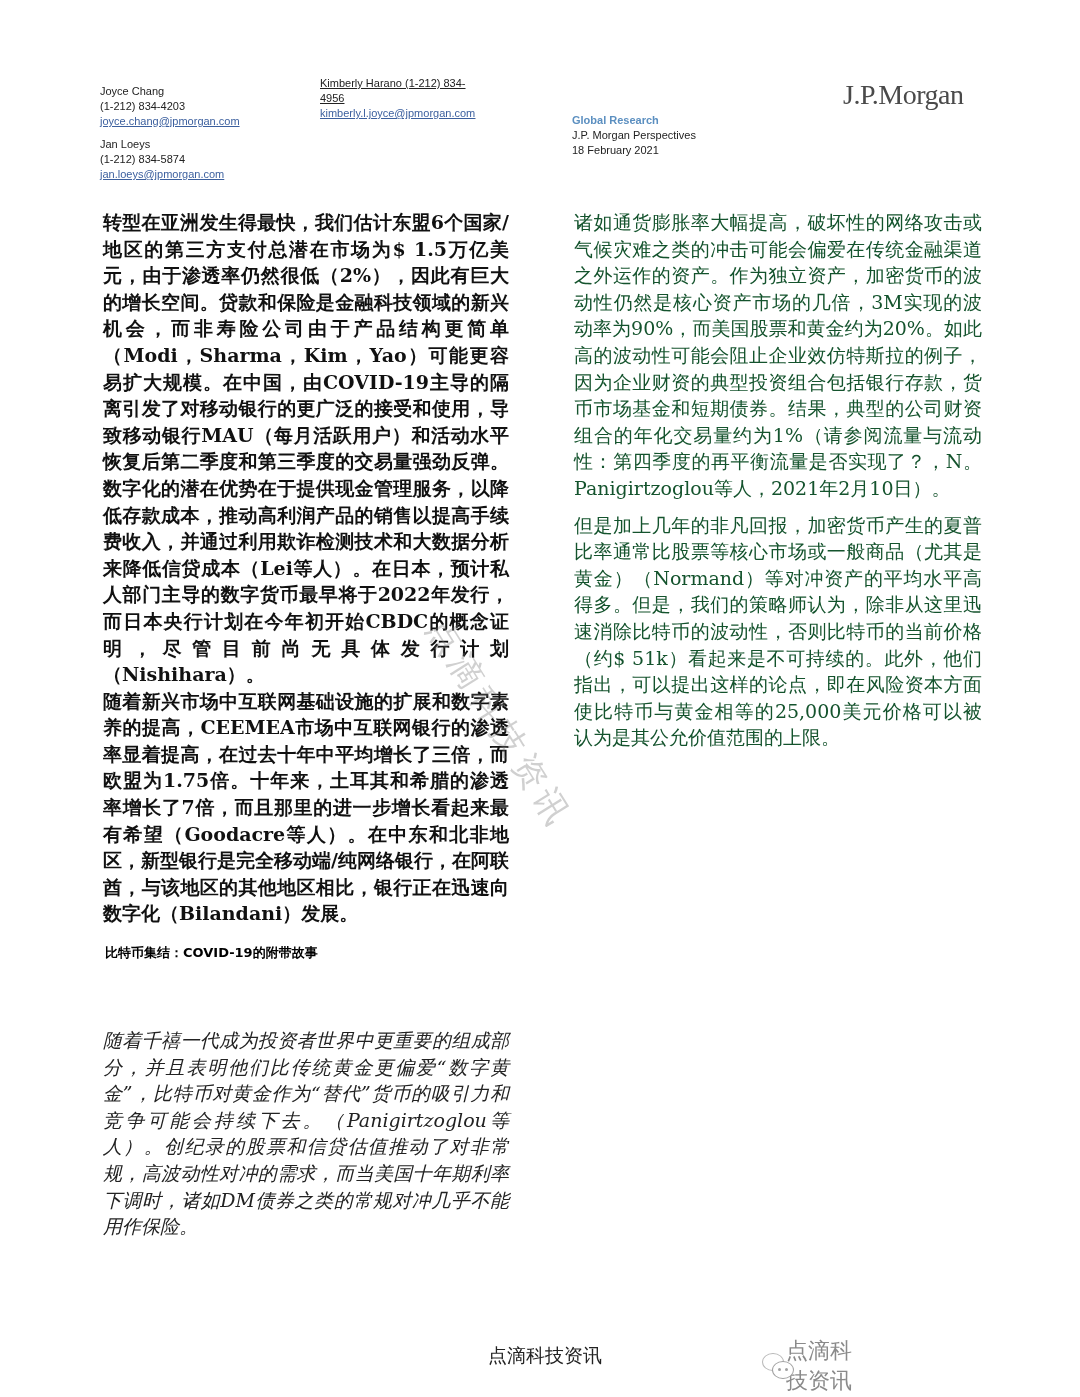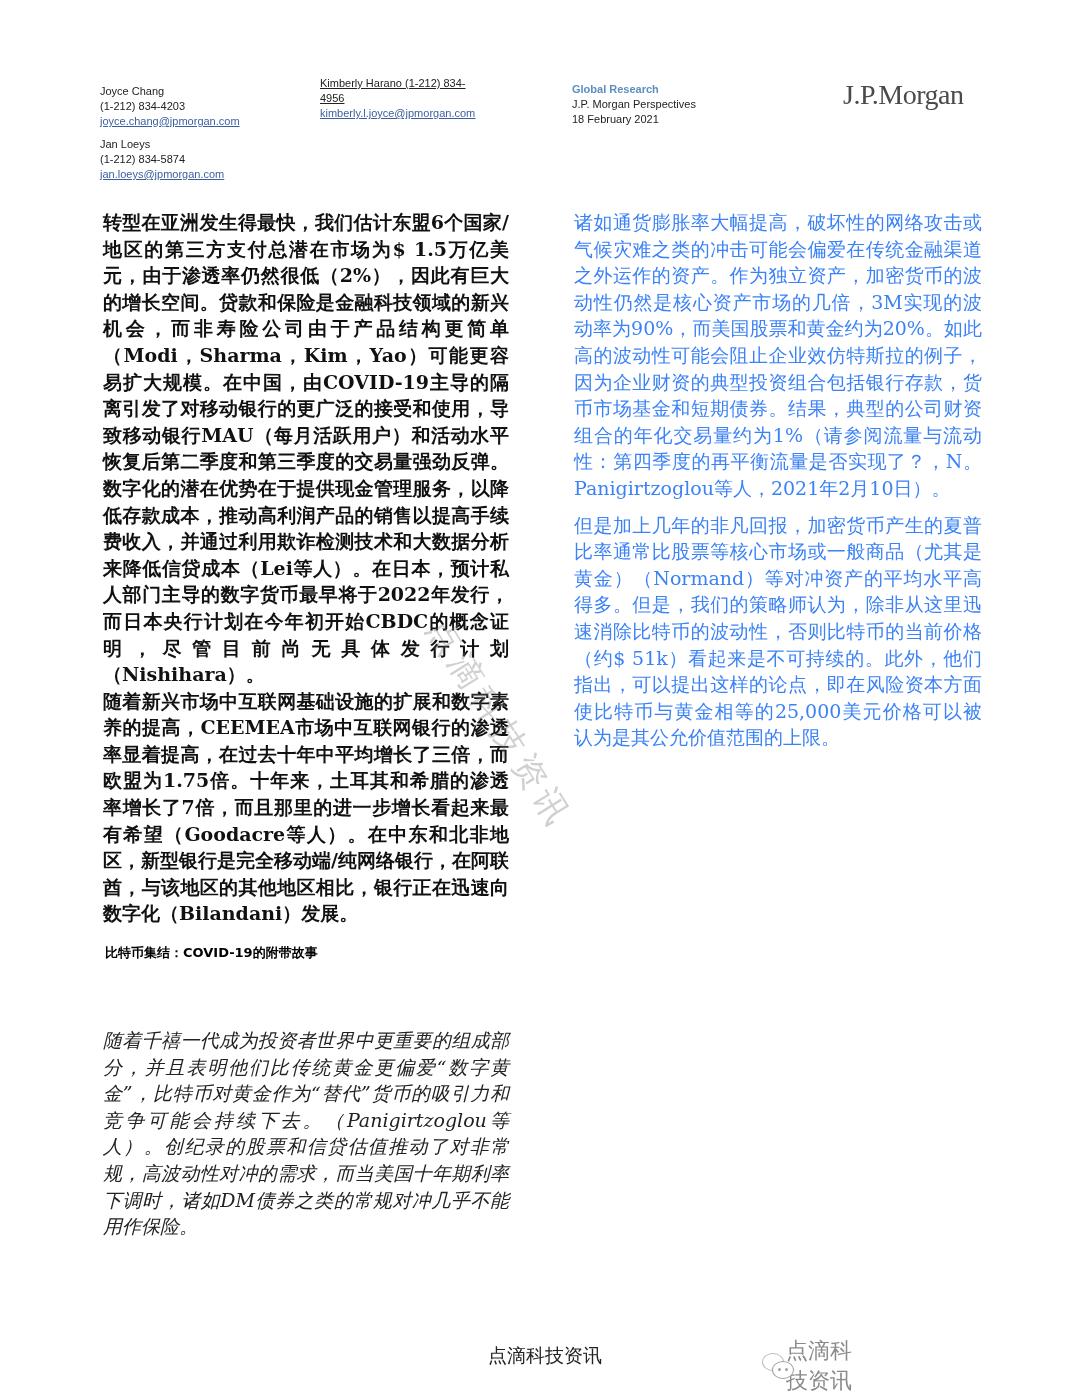--- a/index.html
+++ b/index.html
@@ -6,28 +6,28 @@
     body { width: 1080px; height: 1397px; position: relative; overflow: hidden; font-family: "DejaVu Serif", serif; color: #111; }
     .page { position: absolute; left: 0; top: 0; width: 856px; height: 1397px; }
 
     .hdr { position: absolute; font-family: "Liberation Sans", sans-serif; font-size: 11px; line-height: 15px; color: #222; }
     .hdr .line { display: block; white-space: nowrap; }
     .hdr a { color: #3b5f9e; text-decoration: underline; }
     .author-1 { left: 100px; top: 84px; }
     .author-3 { left: 100px; top: 137px; }
     .author-2 { left: 320px; top: 76px; width: 180px; text-decoration: underline; }
     .pub { left: 572px; top: 82px; }
-    .pub .gr { color: #5b8fc0; font-weight: bold; }
+    .pub .gr { color: #5b8fc0; font-weight: bold; margin-top: 31px; }
     .logo { position: absolute; left: 843px; top: 79px; font-family: "Liberation Serif", serif; font-size: 28px; color: #4a4a4a; letter-spacing: -0.5px; }
 
     .col { position: absolute; font-size: 19px; line-height: 26.6px; text-align: justify; }
     .col p { margin: 0; }
     .col-left { left: 103px; top: 209px; width: 406px; font-weight: bold; color: #111; }
     .col-left-2 { left: 103px; top: 1027px; width: 406px; color: #222; font-weight: normal; font-style: italic; }
-    .col-right { left: 574px; top: 209px; width: 408px; color: #3b82f6; }
+    .col-right { left: 574px; top: 209px; width: 408px; color: #14532d; }
     .col-right p.gap { margin-top: 10px; }
 
     .section-heading { position: absolute; left: 105px; top: 944px; font-family: "DejaVu Sans", sans-serif; font-size: 13px; color: #000000; font-weight: bold; }
 
     .watermark { position: absolute; left: 455px; top: 610px; font-family: "DejaVu Sans", sans-serif; font-size: 34px; color: rgba(120,120,120,0.35); transform: rotate(58deg); transform-origin: left top; white-space: nowrap; letter-spacing: 6px; pointer-events: none; }
 
     .footer-center { position: absolute; left: 488px; top: 1343px; font-family: "DejaVu Serif", serif; font-size: 19px; color: #222; }
     .footer-brand { position: absolute; left: 762px; top: 1336px; display: flex; align-items: center; gap: 6px; font-family: "DejaVu Sans", sans-serif; font-size: 22px; color: #8a8a8a; }
     .wechat-icon { width: 34px; height: 26px; position: relative; }
     .wechat-icon .b1 { position: absolute; left: 0; top: 0; width: 20px; height: 16px; border: 1.5px solid #b8b8b8; border-radius: 50%; }

